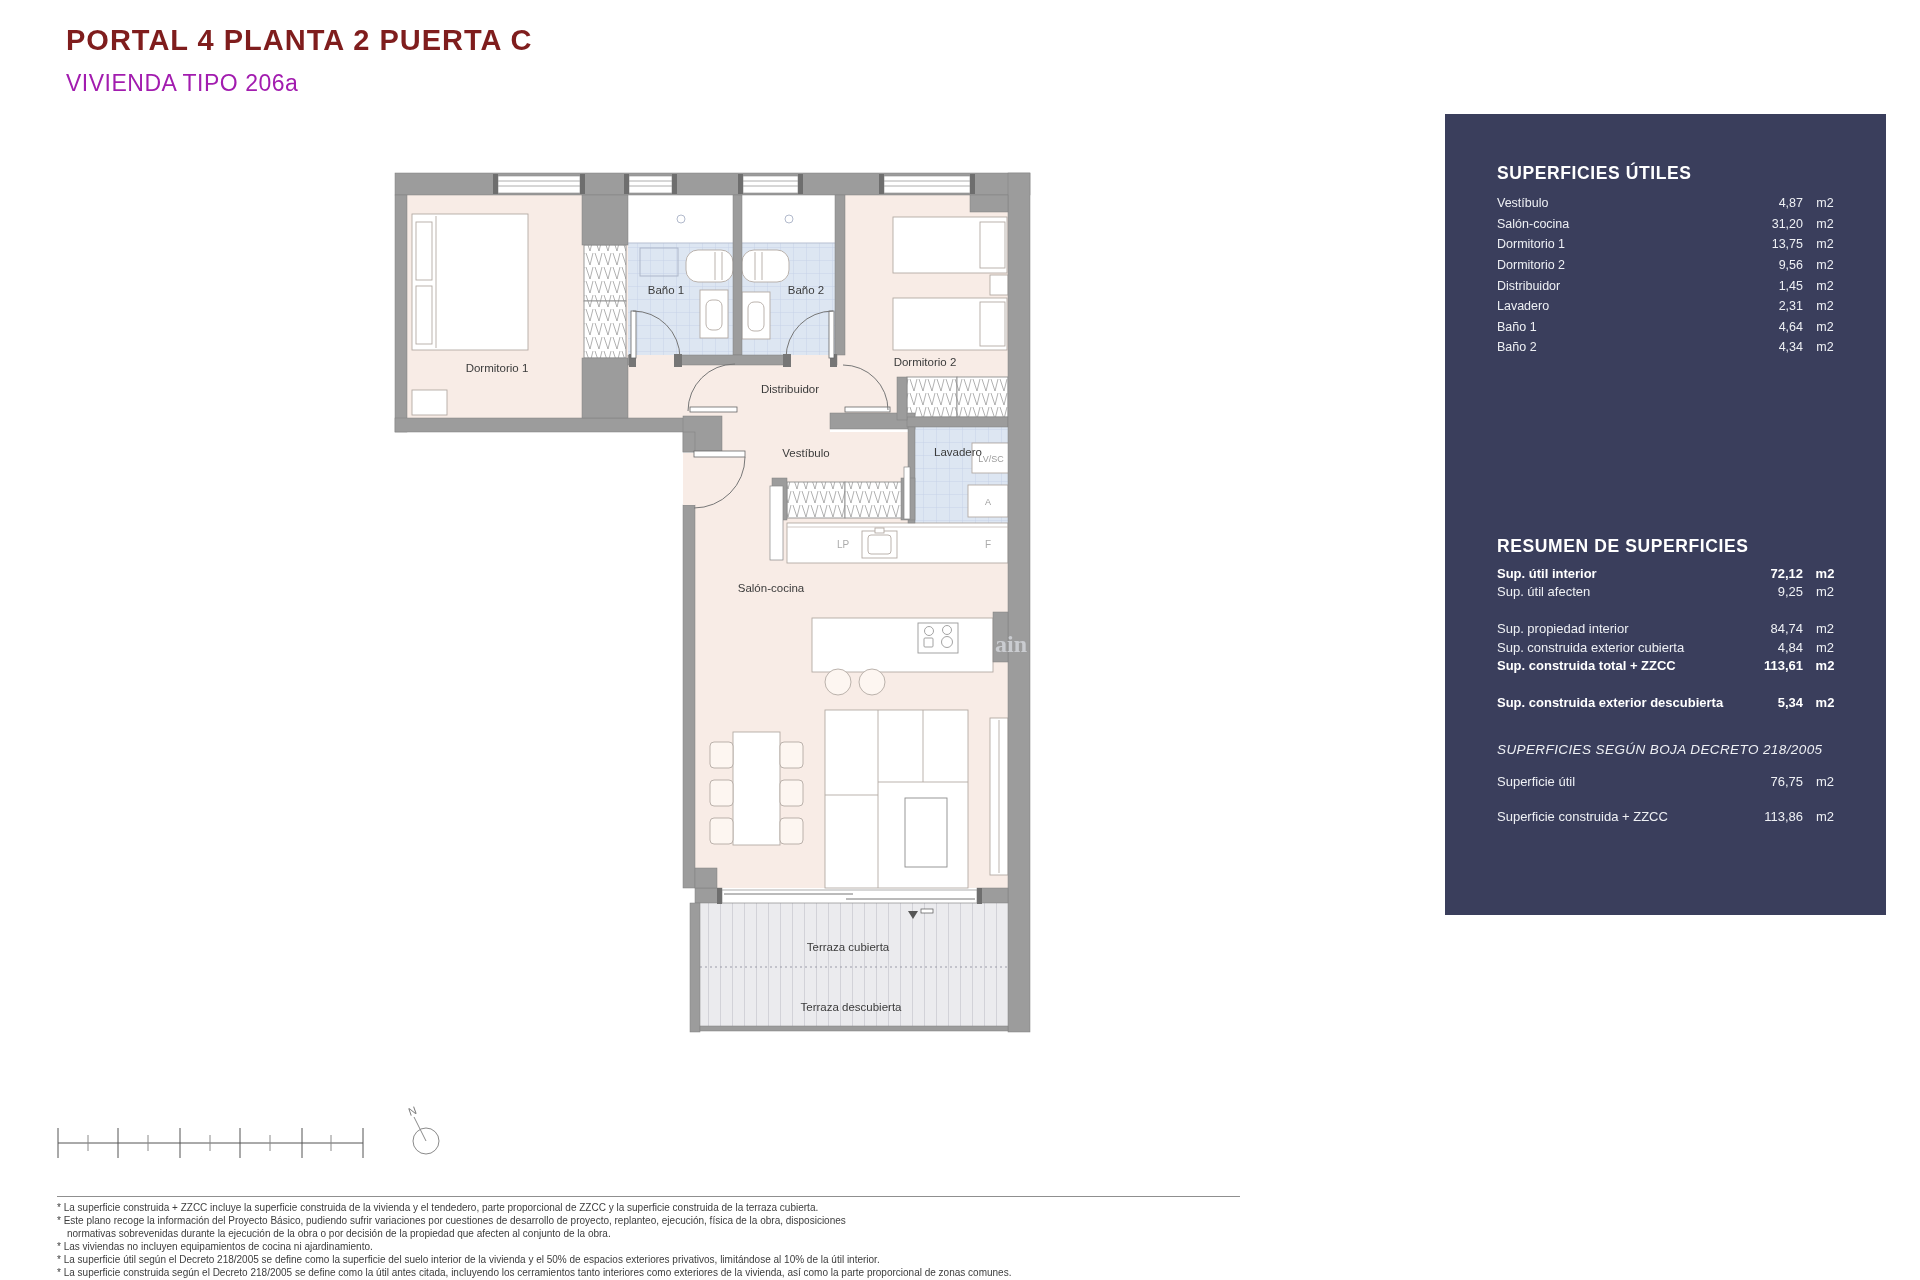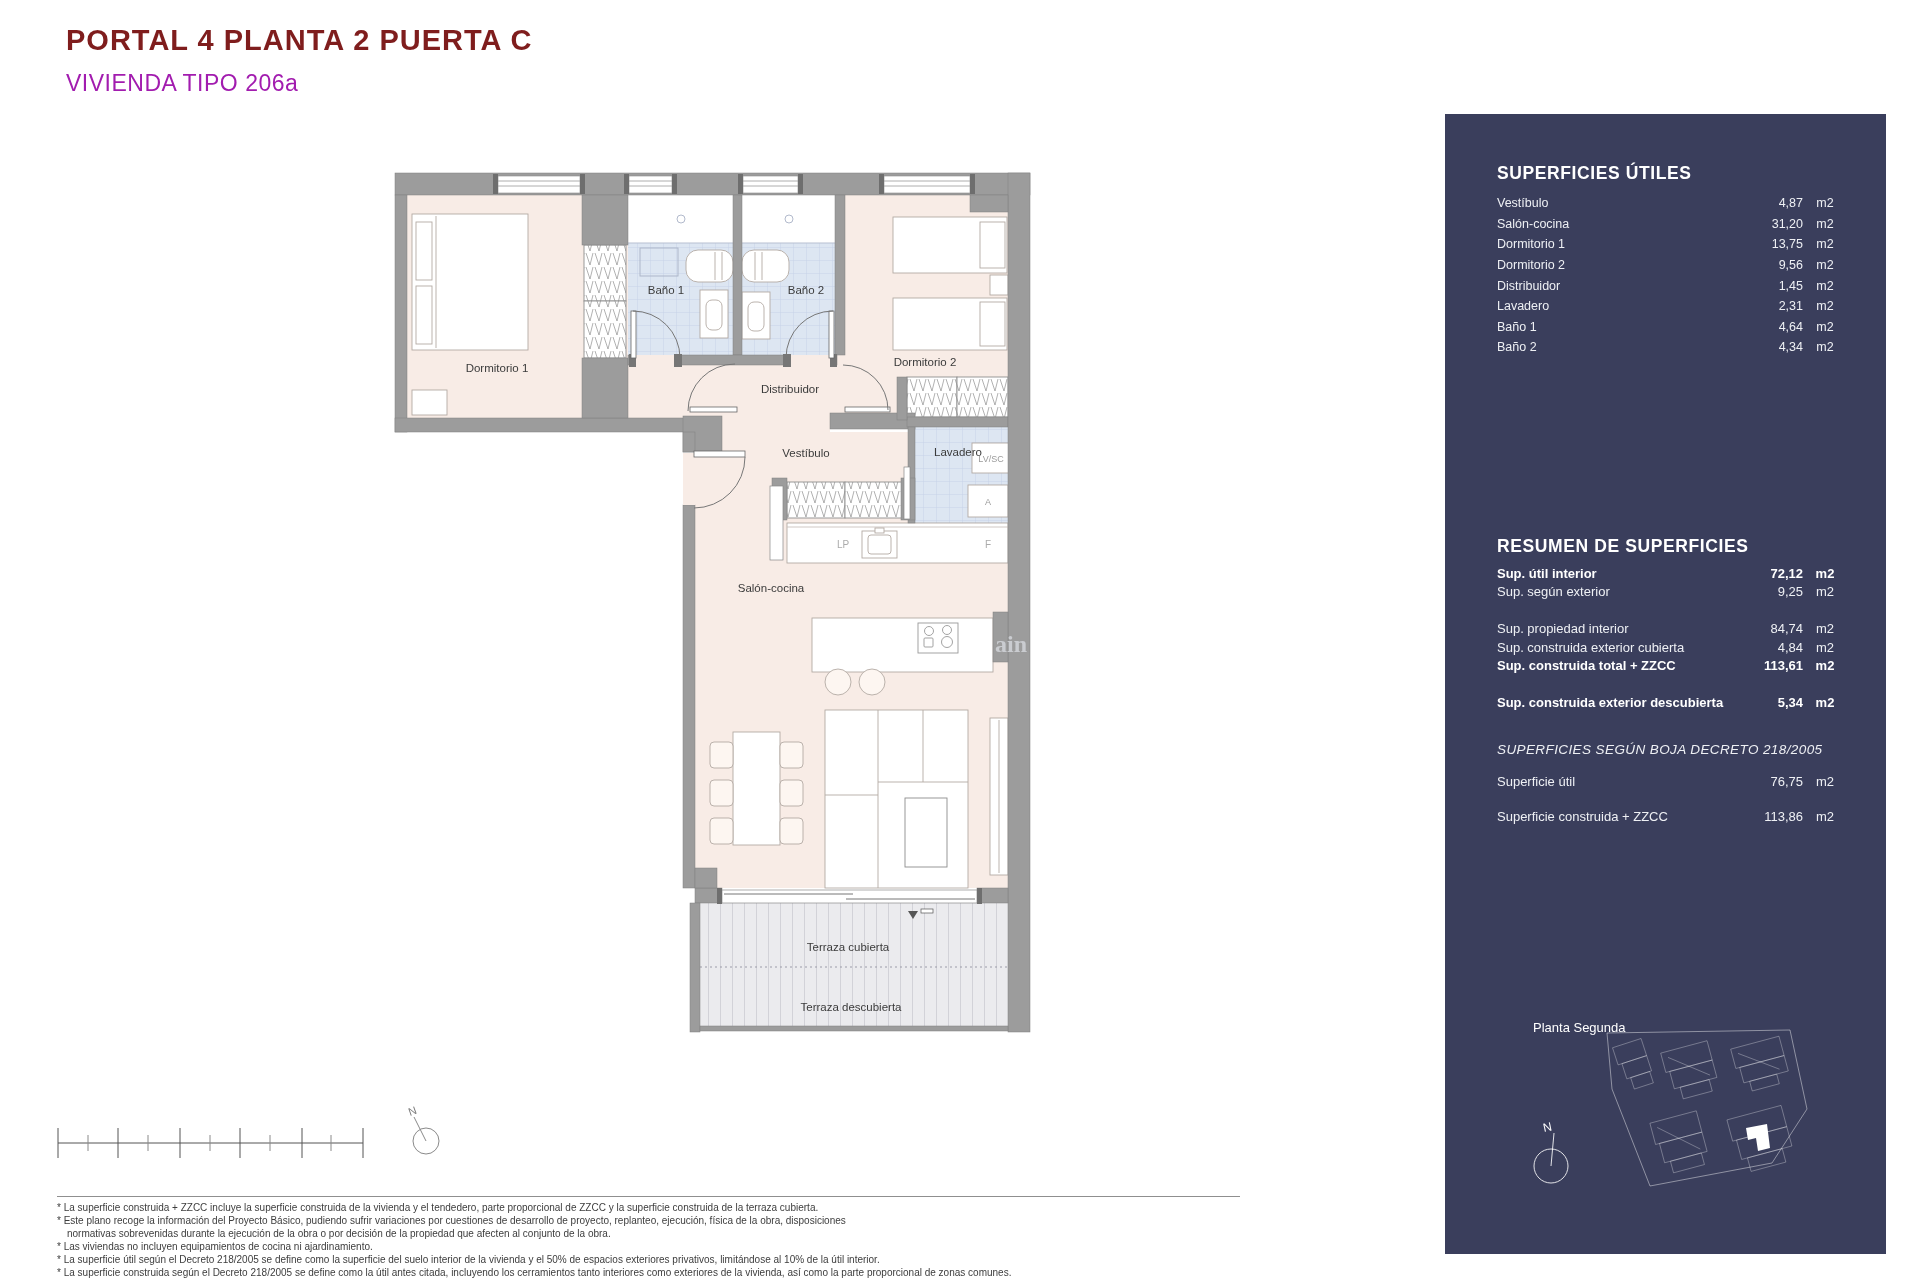--- a/index.html
+++ b/index.html
@@ -13,21 +13,21 @@
   .page-title{
     left:66px;top:24px;font-size:29px;font-weight:bold;color:#7f1d1d;
     letter-spacing:1px;
   }
   .page-subtitle{
     left:66px;top:70px;font-size:23px;color:#a21caf;letter-spacing:.5px;
   }
 
   
   .sidebar{
-    left:1445px;top:114px;width:441px;height:1140px;background:#3a3e5c;color:#f0f1f4;
+    left:1445px;top:114px;width:441px;height:801px;background:#3a3e5c;color:#f0f1f4;
   }
   .sb-h{
     position:absolute;left:52px;font-size:17.5px;font-weight:bold;color:#ffffff;
     letter-spacing:.6px;white-space:nowrap;
   }
   .sb-rows{position:absolute;left:0;right:0;}
   .sb-row{
     display:flex;align-items:center;height:20.6px;
     padding:0 48px 0 52px;font-size:12.5px;color:#eef0f4;white-space:nowrap;
   }
@@ -376,21 +376,21 @@
 
   <div class="sb-h" style="top:422px">RESUMEN  DE SUPERFICIES</div>
 
   <div class="sb-rows" style="top:450px">
     <div class="sb-row res-row bold">
         <span class="lbl">Sup. útil interior</span>
         <span class="val">72,12</span>
         <span class="unit">m2</span>
       </div>
     <div class="sb-row res-row">
-        <span class="lbl">Sup. según exterior</span>
+        <span class="lbl">Sup. útil afecten</span>
         <span class="val">9,25</span>
         <span class="unit">m2</span>
       </div>
     <div class="sb-row res-row gap18">
         <span class="lbl">Sup. propiedad interior</span>
         <span class="val">84,74</span>
         <span class="unit">m2</span>
       </div>
     <div class="sb-row res-row">
         <span class="lbl">Sup. construida exterior cubierta</span>

